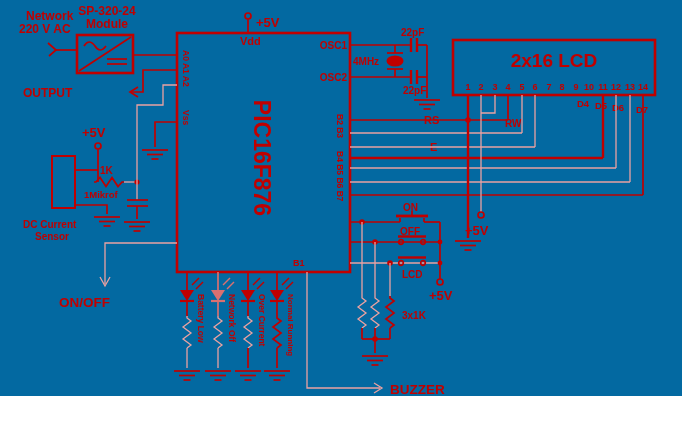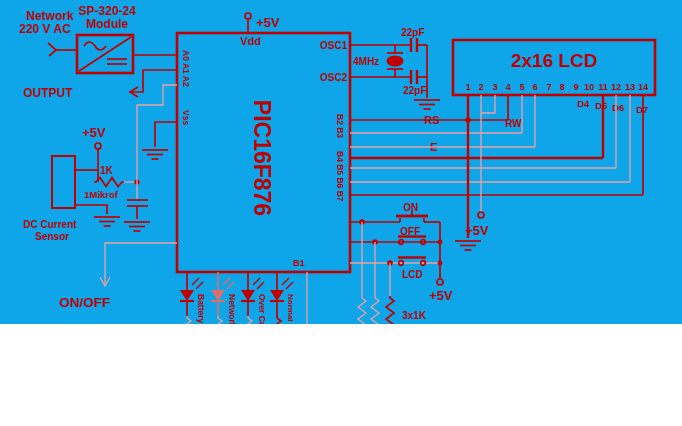--- a/index.html
+++ b/index.html
@@ -1,16 +1,16 @@
 <!DOCTYPE html>
 <html><head>
 <meta charset="utf-8">
 <style>
   html,body{margin:0;padding:0;background:#ffffff;}
-  .stage{position:relative;width:682px;height:324px;background:#0ea5e9;overflow:hidden;}
+  .stage{position:relative;width:682px;height:396px;background:#0369a1;overflow:hidden;}
   svg{display:block;}
   text{fill:#c00000;font-family:"Liberation Sans",sans-serif;font-weight:bold;}
   .w  {stroke:#c00000;stroke-width:1.7;fill:none;}
   .w2 {stroke:#c00000;stroke-width:2.4;fill:none;}
   .wl {stroke:#eba2a2;stroke-width:1.3;fill:none;}
   .box{stroke:#c00000;stroke-width:2.6;fill:none;}
   .box2{stroke:#c00000;stroke-width:2;fill:none;}
   .dot{fill:#c00000;stroke:none;}
   .fillmain{fill:#c00000;stroke:none;}
   .ledlite{color:#d97070;}

